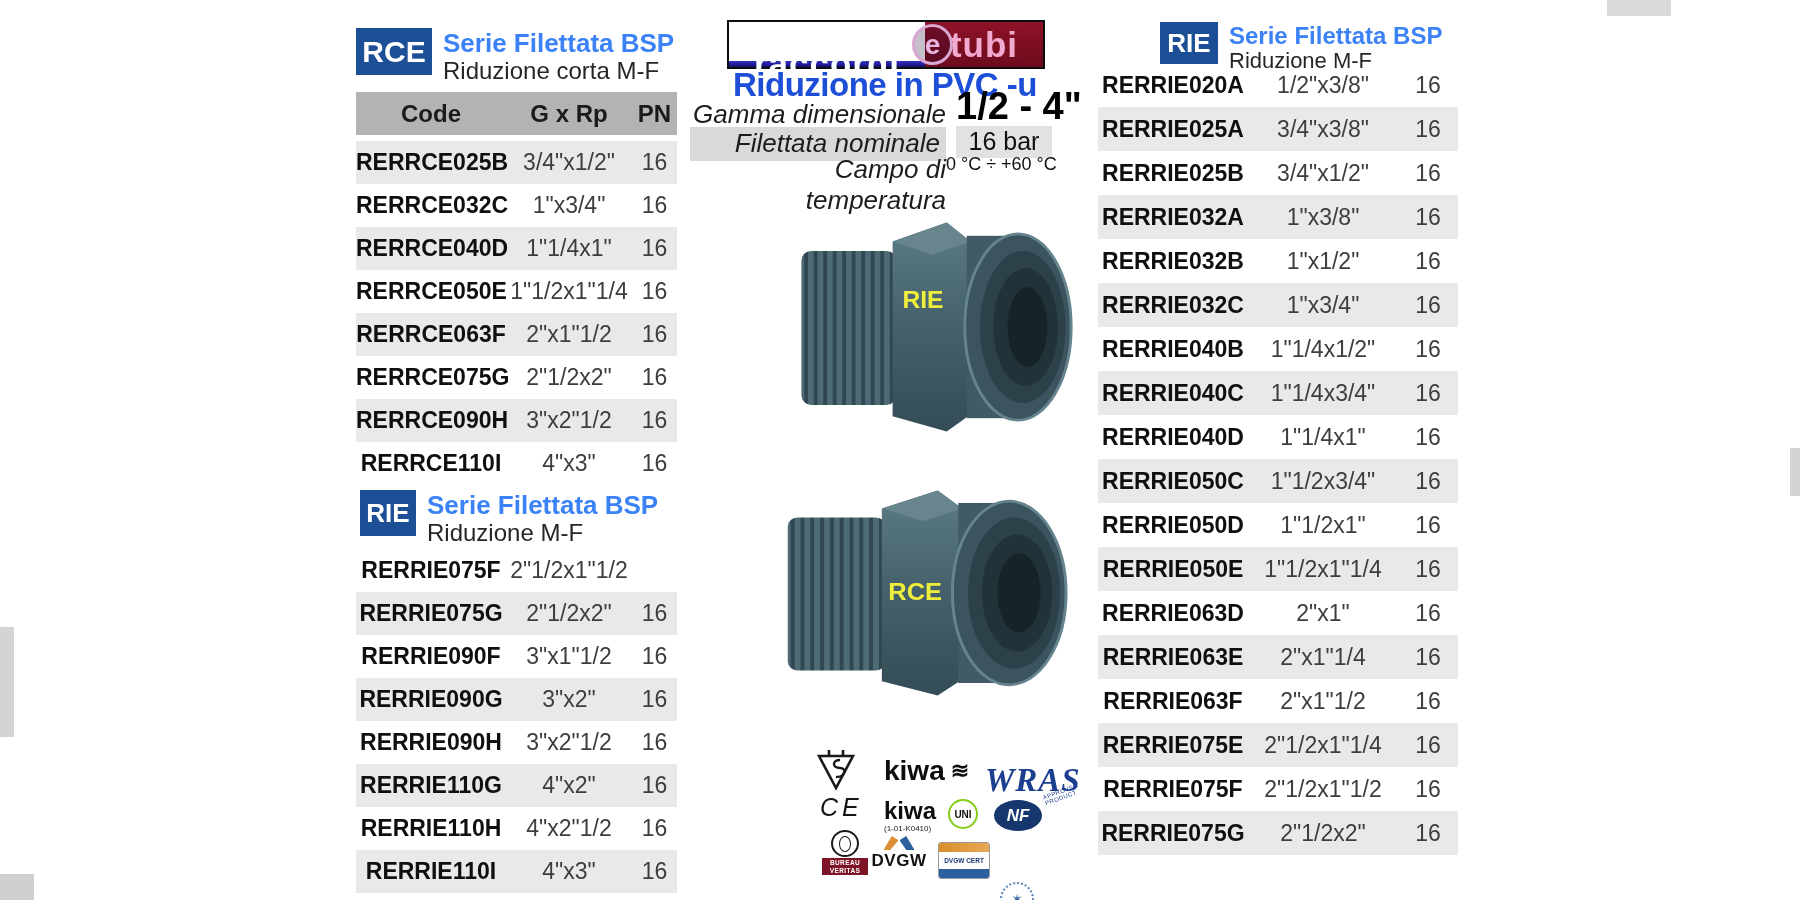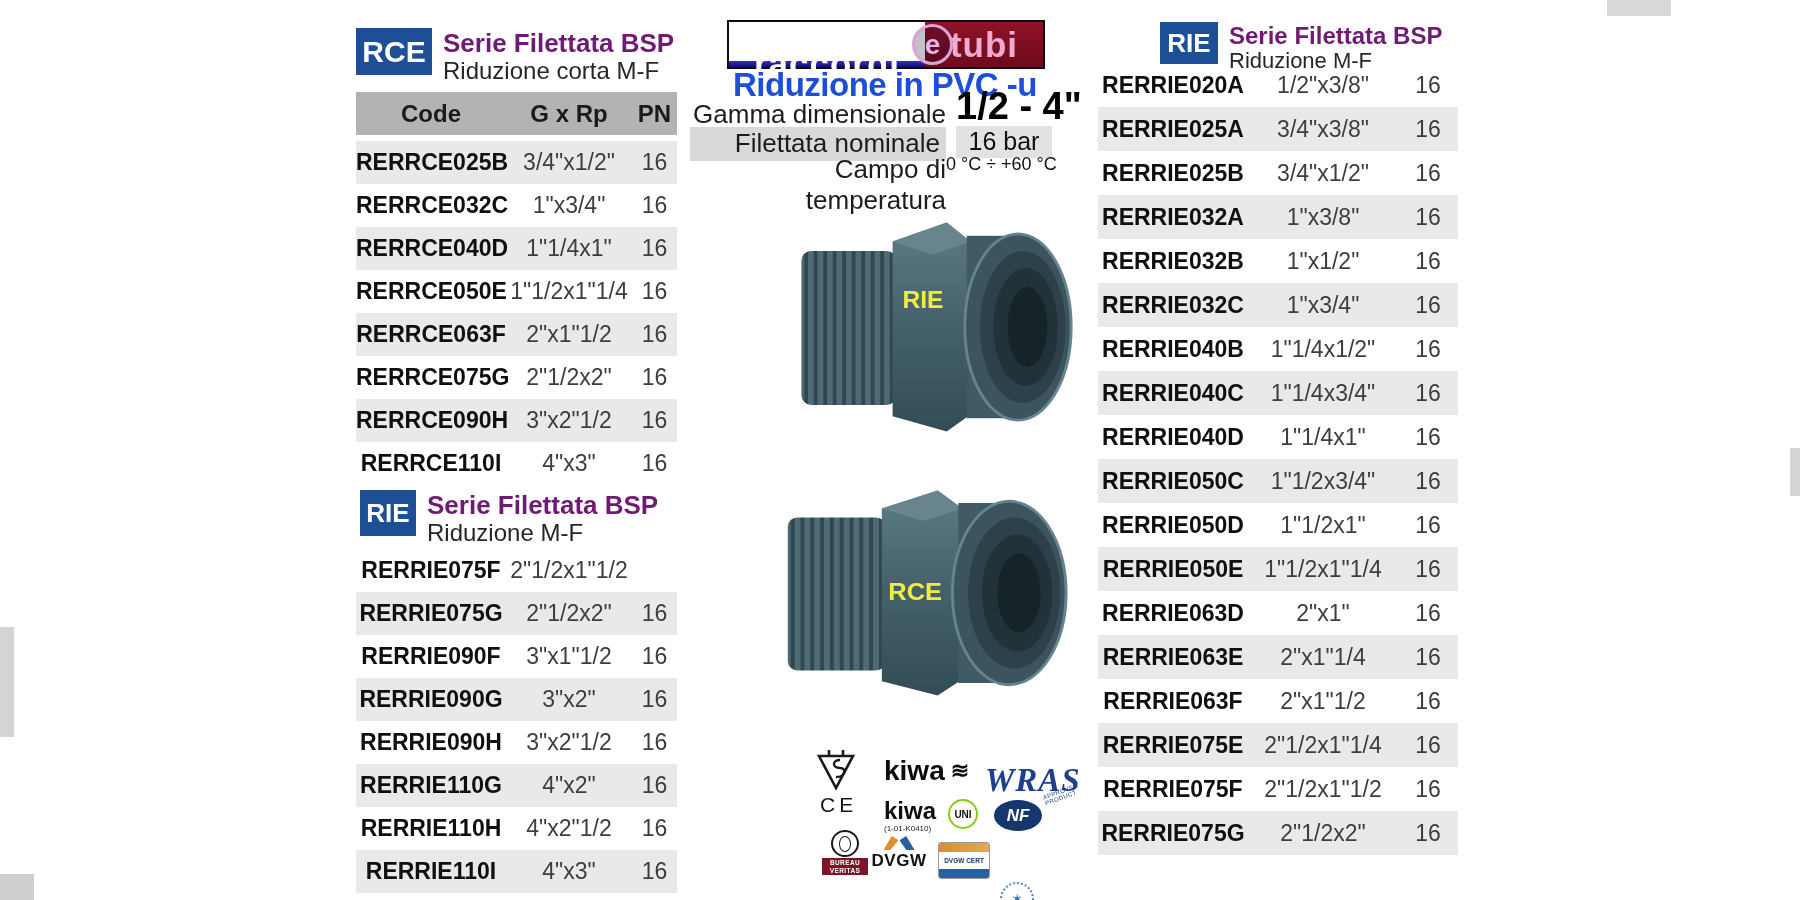--- a/index.html
+++ b/index.html
@@ -6,21 +6,21 @@
   #canvas{position:relative;width:1800px;height:900px;background:#fff;overflow:hidden;
           font-family:"Liberation Sans",sans-serif;color:#1a1a1a;}
 
   
   .sec-head{position:absolute;display:flex;gap:11px;align-items:flex-start;}
   .badge{background:#1d4f97;color:#fff;font-weight:bold;display:flex;align-items:center;justify-content:center;}
   .badge-big{width:76px;height:47px;font-size:30px;}
   .badge-med{width:56px;height:46px;font-size:26px;}
   .badge-sm{width:58px;height:42px;font-size:26px;}
   .sec-titles{line-height:1.1;padding-top:1px;}
-  .sec-titles .t1{font-size:26px;font-weight:bold;color:#701a75;}
+  .sec-titles .t1{font-size:26px;font-weight:bold;color:#3b82f6;}
   .sec-titles .t2{font-size:24px;color:#262626;}
 
   
   .cat-table{position:absolute;}
   .thead,.trow{display:grid;align-items:center;white-space:nowrap;}
   .lt .thead,.lt .trow{grid-template-columns:150px 126px 45px;}
   .rt2 .trow{grid-template-columns:150px 150px 60px;}
   .thead{background:#b3b3b3;height:43px;font-weight:bold;font-size:24px;margin-bottom:6px;color:#1a1a1a;}
   .lt .trow{height:43px;font-size:23px;}
   .rt2 .trow{height:44px;font-size:23px;}
@@ -37,21 +37,21 @@
            display:flex;align-items:center;justify-content:center;margin-top:39px;}
   .rt-blue span{color:#fff;font-size:35px;font-weight:bold;letter-spacing:1px;}
   .rt-red{flex:1;background:linear-gradient(180deg,#8e1228 0%,#6d0b1c 100%);
           display:flex;align-items:center;justify-content:center;}
   .rt-red span{color:#f2a9cf;font-size:35px;font-weight:bold;letter-spacing:1px;}
   .rt-circle{position:absolute;left:183px;top:2px;width:41px;height:41px;border-radius:50%;
              border:3px solid #d9a6d2;color:#e9b5de;display:flex;align-items:center;justify-content:center;
              font-size:28px;font-weight:bold;background:rgba(25,5,45,.25);box-sizing:border-box;}
   .pvc-title{position:absolute;left:715px;top:66px;width:340px;text-align:center;
              font-size:33px;font-weight:bold;color:#1d4ed8;letter-spacing:-.5px;}
-  .spec-label{position:absolute;left:690px;width:256px;text-align:right;
+  .spec-label{position:absolute;left:690px;width:256px;text-align:right;font-style:italic;
               font-size:26px;color:#1c1c1c;box-sizing:border-box;}
   .spec-label.shaded{background:#d9d9d9;padding:1px 6px 2px 0;}
   .spec-val-big{position:absolute;left:956px;top:85px;font-size:38px;font-weight:bold;color:#000;}
   .spec-val-mid{position:absolute;left:956px;top:126px;width:96px;text-align:center;
                 background:#e2e2e2;font-size:25px;color:#111;padding:1px 0 2px;}
   .spec-val-plain{position:absolute;left:946px;top:154px;font-size:18px;color:#111;}
 
   .fitting{position:absolute;}
   .fit-label{font:bold 26px "Liberation Sans",sans-serif;}
 
@@ -61,21 +61,21 @@
   .kiwa-txt{font-weight:bold;color:#0d0d0d;}
   .kiwa1 .kiwa-txt{font-size:28px;}
   .kiwa2 .kiwa-txt{font-size:24px;}
   .kiwa-wave{font-size:22px;font-weight:bold;color:#0d0d0d;}
   .kiwa-no{font-size:8px;color:#222;line-height:8px;}
   .wras{width:80px;position:relative;}
   .wras-txt{font-family:"Liberation Serif",serif;font-style:italic;font-weight:bold;
             font-size:33px;color:#1c3f8f;letter-spacing:1px;}
   .wras-sub{position:absolute;right:-12px;bottom:-2px;font-size:6px;color:#1c3f8f;
             transform:rotate(-20deg);letter-spacing:.5px;width:34px;line-height:6px;text-align:center;}
-  .ce-mark{font-size:21px;color:#141414;letter-spacing:4px;}
+  .ce-mark{font-size:25px;color:#141414;letter-spacing:4px;font-style:italic;}
   .uni-circle{width:30px;height:30px;border-radius:50%;border:2px solid #84cc16;box-sizing:border-box;
               display:flex;align-items:center;justify-content:center;font-size:10px;font-weight:bold;color:#111;}
   .nf-oval{width:48px;height:31px;border-radius:50%;background:#16366e;display:flex;align-items:center;
            justify-content:center;color:#fff;font-style:italic;font-weight:bold;font-size:17px;}
   .bv{width:46px;text-align:center;}
   .bv-oval{width:28px;height:27px;border:2px solid #1a1a1a;border-radius:50%;margin:0 auto 1px;
            display:flex;align-items:center;justify-content:center;box-sizing:border-box;}
   .bv-dot{width:10px;height:14px;border:1.5px solid #1a1a1a;border-radius:50%;}
   .bv-bar{background:#7e1426;color:#fff;font-size:6.5px;line-height:7.5px;padding:1px 0;width:46px;
           font-weight:bold;letter-spacing:.4px;}

